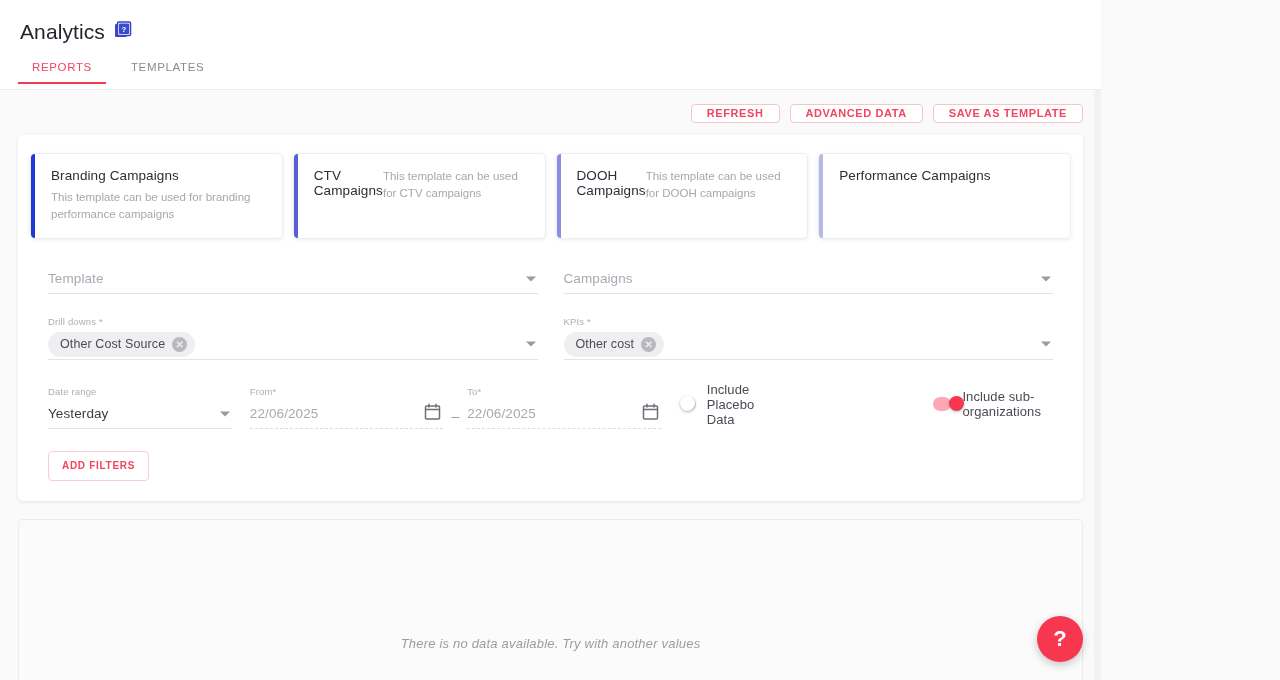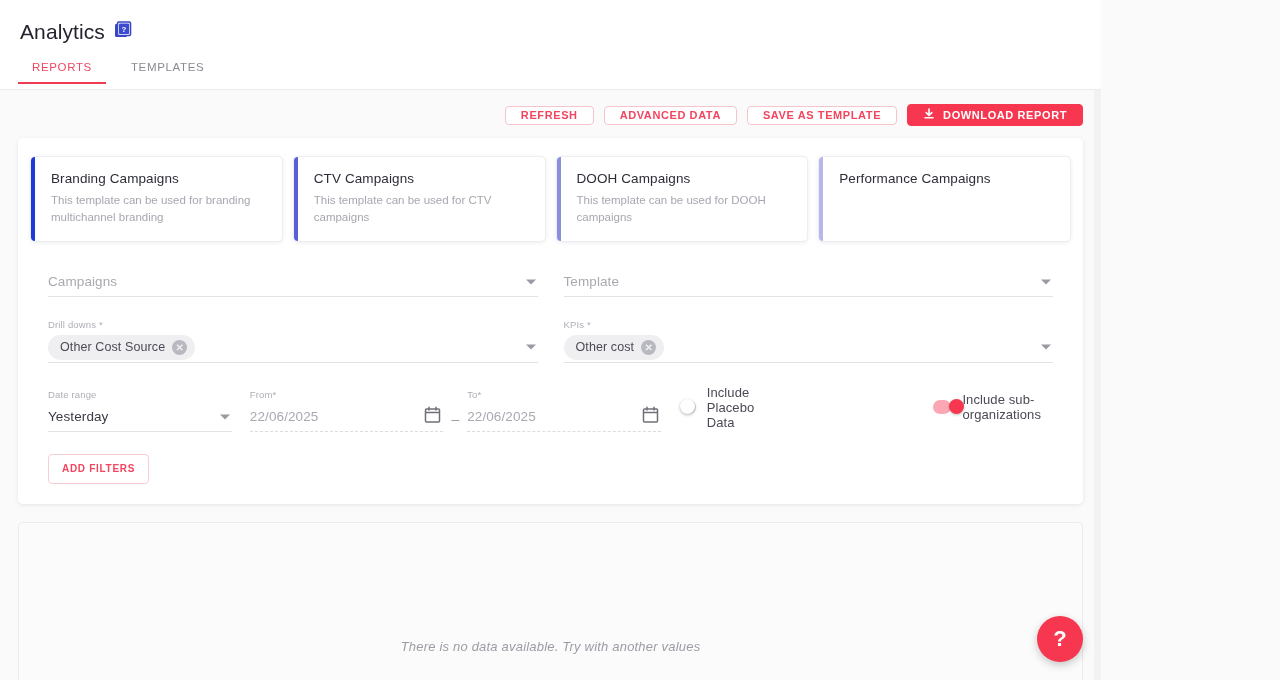--- a/index.html
+++ b/index.html
@@ -118,21 +118,21 @@
     font-size: 13.5px;
     color: #2d2d39;
     margin-bottom: 6px;
     letter-spacing: .1px;
   }
   .tpl-desc {
     font-size: 11.5px;
     line-height: 1.5;
     color: #a7a7b0;
   }
-  .tpl-card.v-center { display: flex; flex-direction: column; justify-content: center; }
+  .tpl-card.v-center { display: flex; flex-direction: row; justify-content: center; }
 
   
   .form { padding: 12px 18px 0 18px; }
   .form-row { display: flex; gap: 26px; }
   .field { flex: 1; position: relative; }
 
   .field-label {
     font-size: 9.5px;
     color: #aeaeb7;
     letter-spacing: .15px;
@@ -287,38 +287,29 @@
     <div class="tabs">
       <div class="tab active">REPORTS</div>
       <div class="tab">TEMPLATES</div>
     </div>
   </div>
 
   <div class="toolbar">
     <button class="btn btn-outline">REFRESH</button>
     <button class="btn btn-outline">ADVANCED DATA</button>
     <button class="btn btn-outline">SAVE AS TEMPLATE</button>
-    <button class="btn btn-primary">
-      <span class="dl-icon">
-        <svg width="12" height="12" viewBox="0 0 12 12">
-          <path d="M6 1 L6 7 M3.2 4.6 L6 7.4 L8.8 4.6" stroke="#fff" stroke-width="1.6" fill="none" stroke-linecap="round" stroke-linejoin="round"></path>
-          <path d="M2 9.8 L10 9.8" stroke="#fff" stroke-width="1.6" stroke-linecap="round"></path>
-        </svg>
-      </span>
-      <span>DOWNLOAD REPORT</span>
-    </button>
   </div>
 
   <div class="panel">
 
     <div class="tpl-row">
       <div class="tpl-card">
         <span class="accent" style="background:#1b3ad6"></span>
         <div class="tpl-title">Branding Campaigns</div>
-        <div class="tpl-desc">This template can be used for branding multichannel branding</div>
+        <div class="tpl-desc">This template can be used for branding performance campaigns</div>
       </div>
       <div class="tpl-card v-center">
         <span class="accent" style="background:#5a5fd6"></span>
         <div class="tpl-title">CTV Campaigns</div>
         <div class="tpl-desc">This template can be used for CTV campaigns</div>
       </div>
       <div class="tpl-card v-center">
         <span class="accent" style="background:#8a8ede"></span>
         <div class="tpl-title">DOOH Campaigns</div>
         <div class="tpl-desc">This template can be used for DOOH campaigns</div>
@@ -327,27 +318,27 @@
         <span class="accent" style="background:#b6b8e9"></span>
         <div class="tpl-title">Performance Campaigns</div>
       </div>
     </div>
 
     <div class="form">
 
       <div class="form-row" style="margin-top:14px">
         <div class="field">
           <div class="underline-field">
-            <span class="placeholder">Campaigns</span>
+            <span class="placeholder">Template</span>
             <span class="caret"></span>
           </div>
         </div>
         <div class="field">
           <div class="underline-field">
-            <span class="placeholder">Template</span>
+            <span class="placeholder">Campaigns</span>
             <span class="caret"></span>
           </div>
         </div>
       </div>
 
       <div class="form-row" style="margin-top:22px">
         <div class="field">
           <span class="field-label">Drill downs *</span>
           <div class="underline-field">
             <span class="chip">

